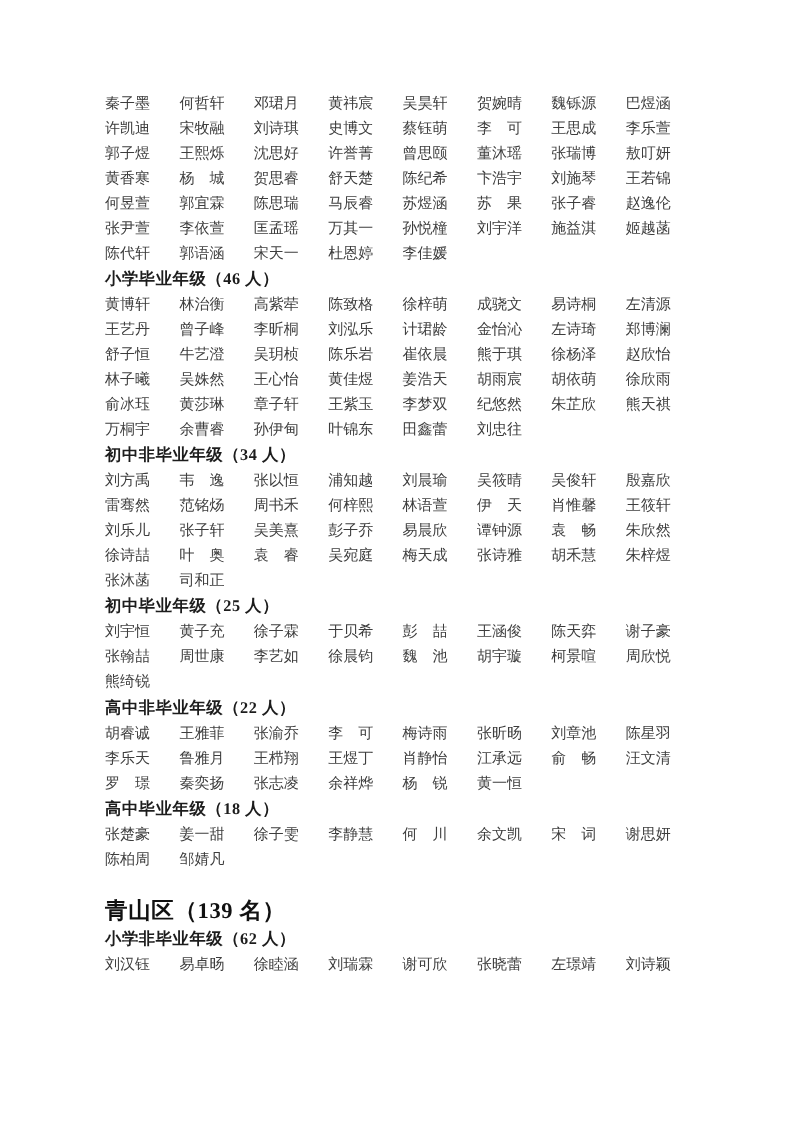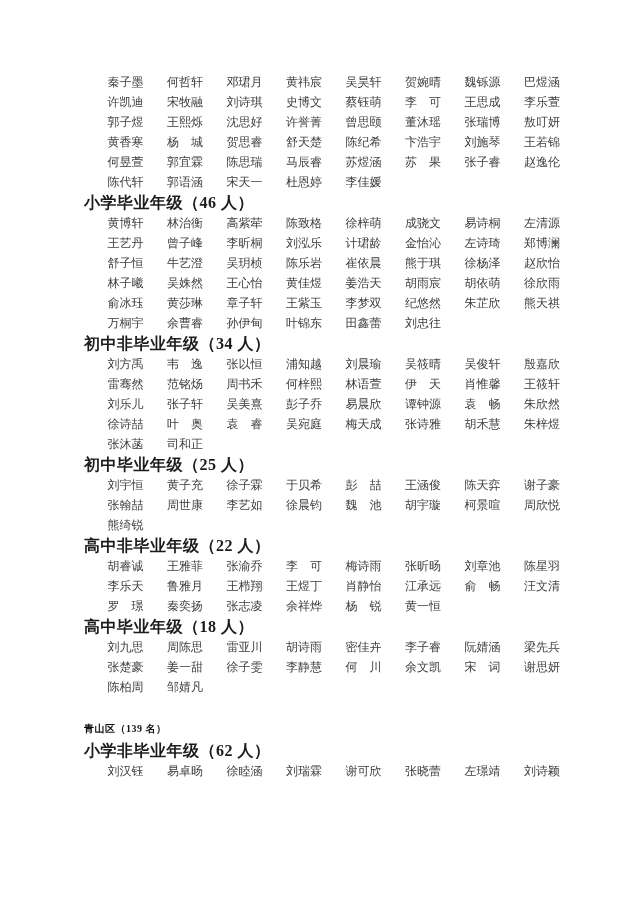--- a/index.html
+++ b/index.html
@@ -17,41 +17,40 @@
     height: 900px;
     padding: 72px 26px 0 84px;
     background: #ffffff;
   }
   .name-grid { margin: 0; }
   .name-row {
     display: grid;
     grid-template-columns: repeat(8, 59.5px);
     height: 20px;
     line-height: 20px;
-    text-align: right;
   }
   .name-cell {
     font-size: 12px;
     color: #3d3d3d;
     white-space: pre;
     overflow: visible;
   }
   .section-header {
     height: 21px;
     line-height: 21px;
-    font-size: 16px;
+    font-size: 13px;
     font-weight: 700;
     color: #1c1c1c;
     letter-spacing: 0.5px;
   }
   .district-header {
     margin-top: 20px;
     height: 23px;
     line-height: 23px;
-    font-size: 10px;
+    font-size: 18px;
     font-weight: 700;
     color: #111111;
     letter-spacing: 0.5px;
   }
 </style>
 </head>
 <body>
 
 <main class="page">
     <div class="name-grid">
@@ -99,20 +98,30 @@
         <span class="name-cell">何昱萱</span>
         <span class="name-cell">郭宜霖</span>
         <span class="name-cell">陈思瑞</span>
         <span class="name-cell">马辰睿</span>
         <span class="name-cell">苏煜涵</span>
         <span class="name-cell">苏　果</span>
         <span class="name-cell">张子睿</span>
         <span class="name-cell">赵逸伦</span>
       </div>
       <div class="name-row">
+        <span class="name-cell">张尹萱</span>
+        <span class="name-cell">李依萱</span>
+        <span class="name-cell">匡孟瑶</span>
+        <span class="name-cell">万其一</span>
+        <span class="name-cell">孙悦橦</span>
+        <span class="name-cell">刘宇洋</span>
+        <span class="name-cell">施益淇</span>
+        <span class="name-cell">姬越菡</span>
+      </div>
+      <div class="name-row">
         <span class="name-cell">陈代轩</span>
         <span class="name-cell">郭语涵</span>
         <span class="name-cell">宋天一</span>
         <span class="name-cell">杜恩婷</span>
         <span class="name-cell">李佳媛</span>
       </div>
     </div>
     <div class="section-header">小学毕业年级（46 人）</div>
     <div class="name-grid">
       <div class="name-row">
@@ -274,30 +283,20 @@
         <span class="name-cell">秦奕扬</span>
         <span class="name-cell">张志凌</span>
         <span class="name-cell">余祥烨</span>
         <span class="name-cell">杨　锐</span>
         <span class="name-cell">黄一恒</span>
       </div>
     </div>
     <div class="section-header">高中毕业年级（18 人）</div>
     <div class="name-grid">
       <div class="name-row">
-        <span class="name-cell">刘九思</span>
-        <span class="name-cell">周陈思</span>
-        <span class="name-cell">雷亚川</span>
-        <span class="name-cell">胡诗雨</span>
-        <span class="name-cell">密佳卉</span>
-        <span class="name-cell">李子睿</span>
-        <span class="name-cell">阮婧涵</span>
-        <span class="name-cell">梁先兵</span>
-      </div>
-      <div class="name-row">
         <span class="name-cell">张楚豪</span>
         <span class="name-cell">姜一甜</span>
         <span class="name-cell">徐子雯</span>
         <span class="name-cell">李静慧</span>
         <span class="name-cell">何　川</span>
         <span class="name-cell">余文凯</span>
         <span class="name-cell">宋　词</span>
         <span class="name-cell">谢思妍</span>
       </div>
       <div class="name-row">

